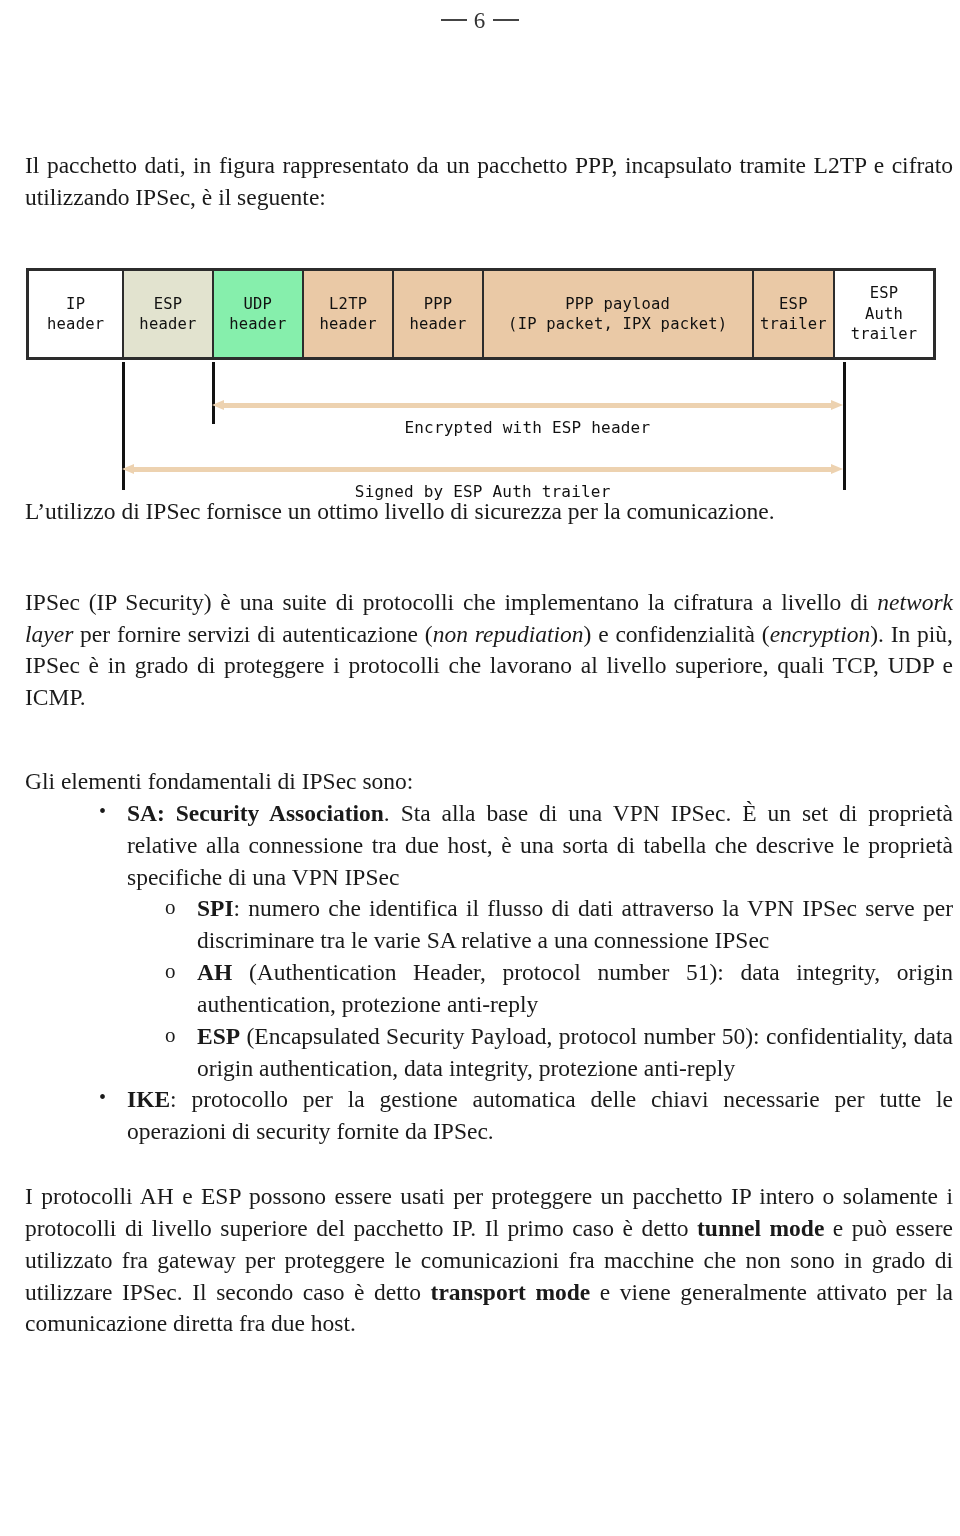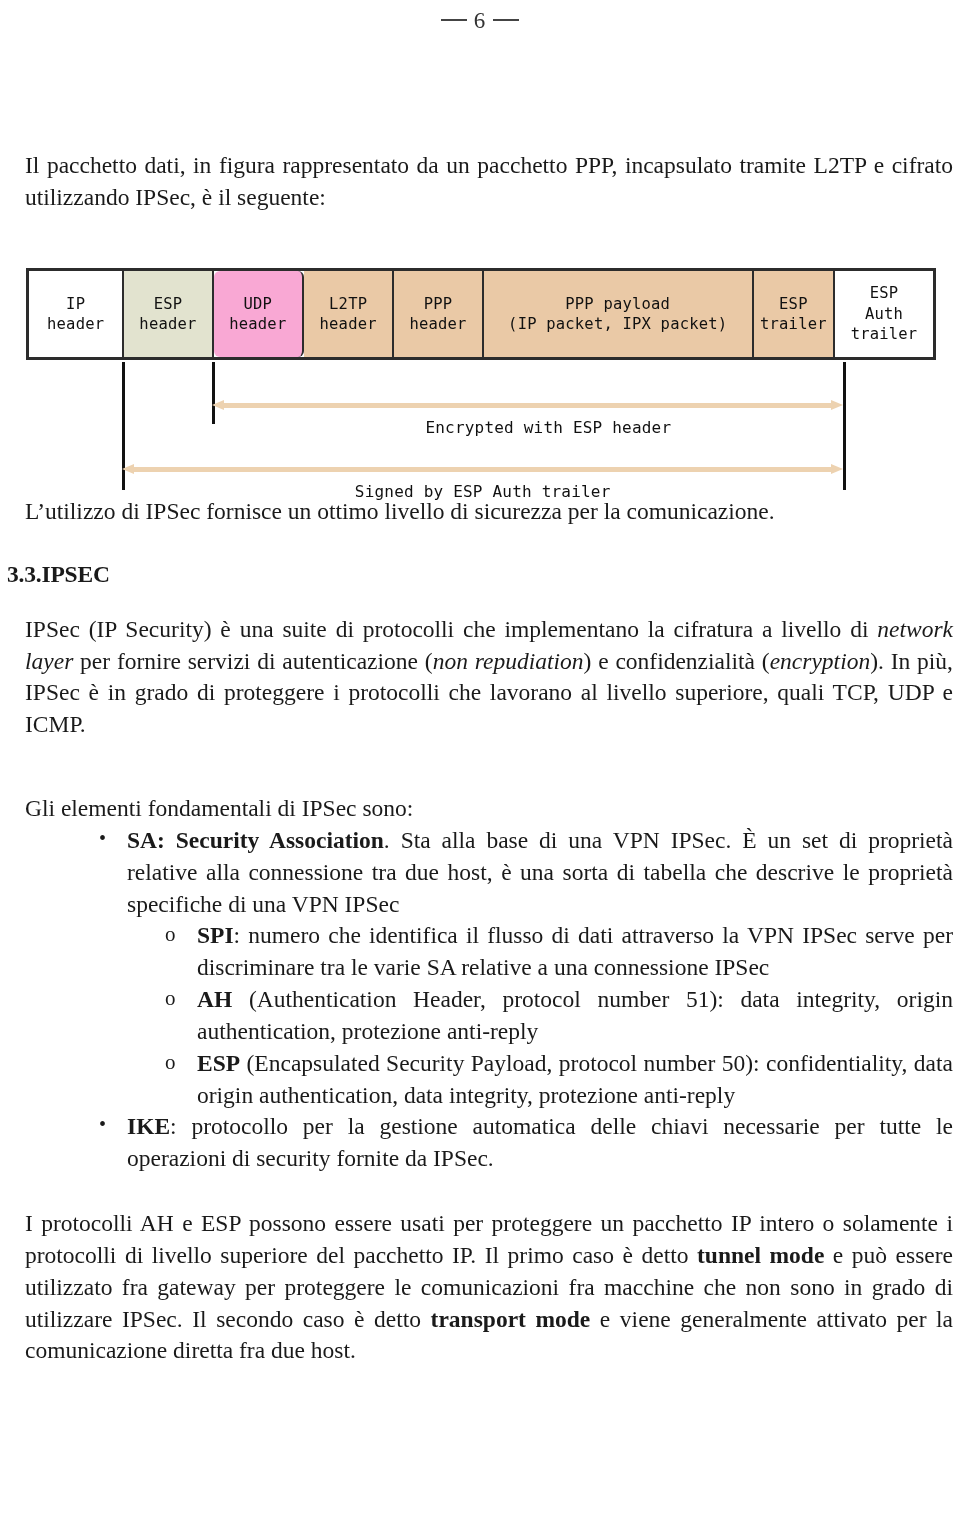--- a/index.html
+++ b/index.html
@@ -218,21 +218,21 @@
   <div class="diagram">
     <div class="packet-row" id="packet-row">
         <div class="cell" style="background: rgb(255, 255, 255); width: 10.55%;">
           <span class="ln">IP</span>
           <span class="ln">header</span>
         </div>
         <div class="cell" style="background: rgb(226, 227, 207); width: 9.9%;">
           <span class="ln">ESP</span>
           <span class="ln">header</span>
         </div>
-        <div class="cell" style="background: #f9a8d4; width: 10%; border-radius: 6px;">
+        <div class="cell" style="background: #86efac; width: 10%;">
           <span class="ln">UDP</span>
           <span class="ln">header</span>
         </div>
         <div class="cell" style="background: rgb(234, 201, 166); width: 10%;">
           <span class="ln">L2TP</span>
           <span class="ln">header</span>
         </div>
         <div class="cell" style="background: rgb(234, 201, 166); width: 9.9%;">
           <span class="ln">PPP</span>
           <span class="ln">header</span>
@@ -253,37 +253,36 @@
       </div>
     <div class="arrows" id="arrows-area">
         <div class="tick" style="left: 96.46px; top: 2px; height: 128px;"></div>
         <div class="tick" style="left: 185.64px; top: 2px; height: 62px;"></div>
         <div class="tick" style="left: 817.18px; top: 2px; height: 128px;"></div>
         <div class="arrow" style="left: 185.64px; width: 631.54px; top: 40px;">
           <span class="head-left"></span>
           <span class="shaft"></span>
           <span class="head-right"></span>
         </div>
-        <div class="arrow-label" style="top: 58px; left: 378.41px; margin-left: 21px;">Encrypted with ESP header</div>
+        <div class="arrow-label" style="top: 58px; left: 378.41px;">Encrypted with ESP header</div>
         <div class="arrow" style="left: 96.46px; width: 720.72px; top: 104px;">
           <span class="head-left"></span>
           <span class="shaft"></span>
           <span class="head-right"></span>
         </div>
         <div class="arrow-label" style="top: 122px; left: 328.82px;">Signed by ESP Auth trailer</div>
       </div>
   </div>
 
   <div class="content" style="top:496px;">
 
     <p class="para">L’utilizzo di IPSec fornisce un ottimo livello di sicurezza per la comunicazione.</p>
 
     <div class="spacer-lg"></div>
 
-    <h2 class="section-heading">3.3.IPSEC</h2>
 
     <div class="spacer-md"></div>
 
     <p class="para"><span>IPSec (IP Security) è una suite di protocolli che implementano la cifratura a livello di </span><em>network layer</em><span> per fornire servizi di autenticazione (</span><em>non repudiation</em><span>) e confidenzialità (</span><em>encryption</em><span>). In più, IPSec è in grado di proteggere i protocolli che lavorano al livello superiore, quali TCP, UDP e ICMP.</span></p>
 
     <div class="spacer-md"></div>
 
 
     <div class="spacer-md"></div>
 

